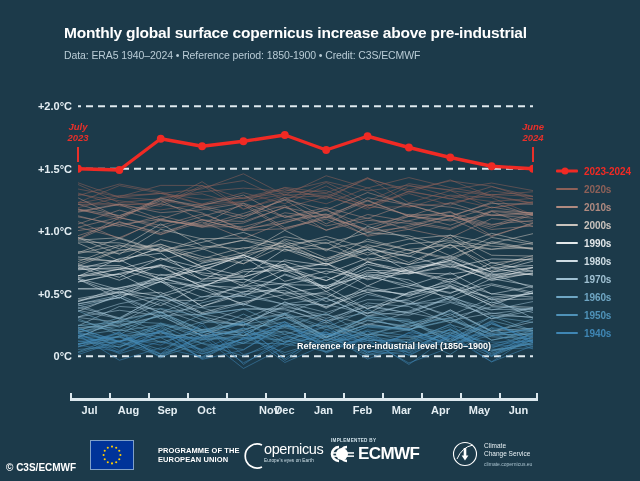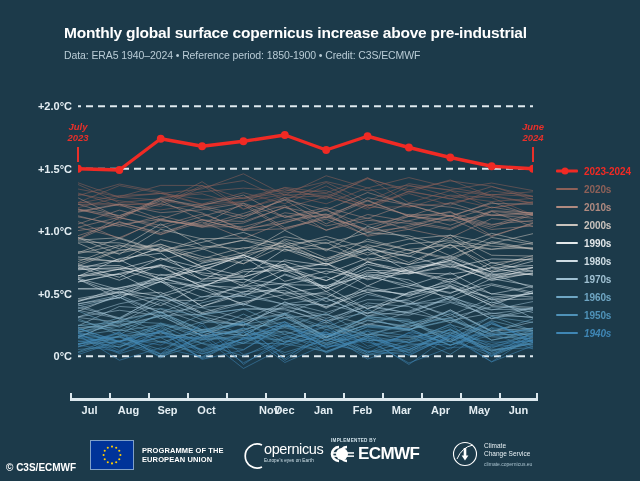--- a/index.html
+++ b/index.html
@@ -200,21 +200,21 @@
   .eu-flag {
     width: 42px;
     height: 28px;
     background: #003399;
     border: 1px solid #7fa0c8;
     position: relative;
     flex: 0 0 42px;
   }
   .eu-stars { position: absolute; left: 0; top: 0; width: 42px; height: 28px; }
   .eu-text {
-    margin-left: 8px;
+    margin-left: 24px;
     font-size: 7.5px;
     font-weight: bold;
     color: #ffffff;
     line-height: 9.5px;
     letter-spacing: 0.1px;
     white-space: nowrap;
   }
   #copernicus-logo { left: 243px; top: 9px; }
   .cop-wrap { display: flex; align-items: flex-start; }
   .cop-text { margin-left: 1px; }
@@ -430,20 +430,21 @@
     <span>2023</span>
   </div>
   <div id="annot-start-stem" class="annot-stem" style="left: 77.25px; top: 146.75px; height: 15px;"></div>
 
   <div id="annot-end" class="annot" style="left: 503px; width: 60px; top: 120.75px;">
     <span>June</span><br>
     <span>2024</span>
   </div>
   <div id="annot-end-stem" class="annot-stem" style="left: 532.25px; top: 146.75px; height: 15px;"></div>
 
+  <div id="ref-note">Reference for pre-industrial level (1850–1900)</div>
 
   <div id="x-axis-bar">
       <div class="x-tick" style="left: 0px;"></div>
       <div class="x-tick" style="left: 39px;"></div>
       <div class="x-tick" style="left: 78px;"></div>
       <div class="x-tick" style="left: 117px;"></div>
       <div class="x-tick" style="left: 156px;"></div>
       <div class="x-tick" style="left: 195px;"></div>
       <div class="x-tick" style="left: 234px;"></div>
       <div class="x-tick" style="left: 273px;"></div>
@@ -521,21 +522,21 @@
       <div class="legend-row">
         <span class="legend-swatch">
           <span class="legend-line" style="background: rgb(79, 146, 184);"></span>
         </span>
         <span class="legend-label" style="color: rgb(79, 146, 184);">1950s</span>
       </div>
       <div class="legend-row">
         <span class="legend-swatch">
           <span class="legend-line" style="background: rgb(63, 134, 180);"></span>
         </span>
-        <span class="legend-label" style="color: rgb(63, 134, 180); font-style: italic;">1940s</span>
+        <span class="legend-label" style="color: rgb(63, 134, 180);">1940s</span>
       </div>
     </div>
 
   <div id="footer">
     <div id="copyright">© C3S/ECMWF</div>
 
     <div class="logo-block" id="eu-logo">
       <div class="eu-flag">
         <svg class="eu-stars" viewBox="0 0 42 28">
           <g fill="#FFCC00" id="eu-star-group">

